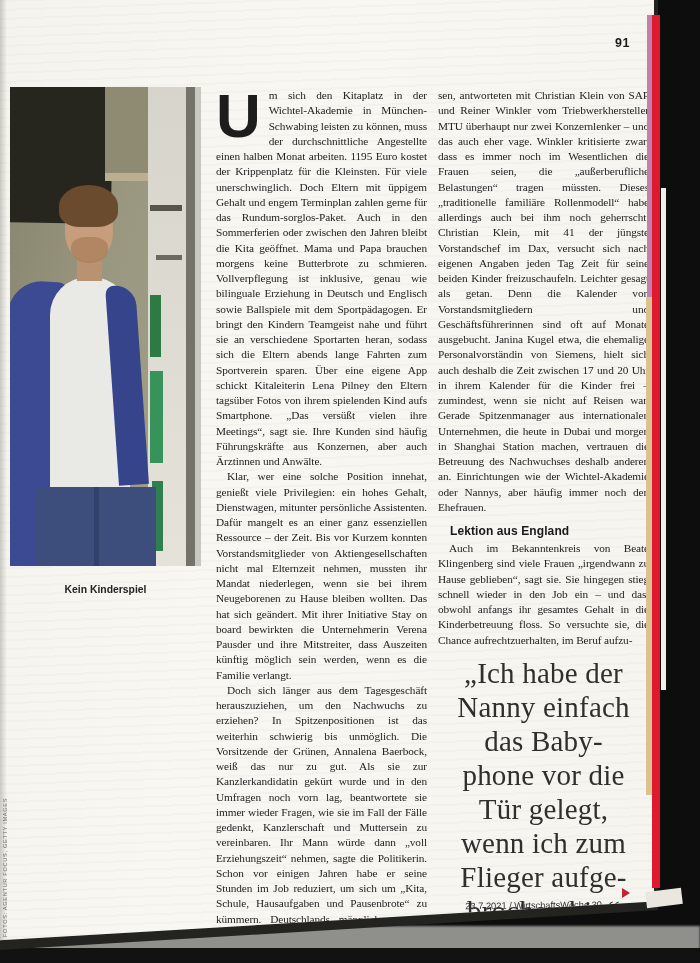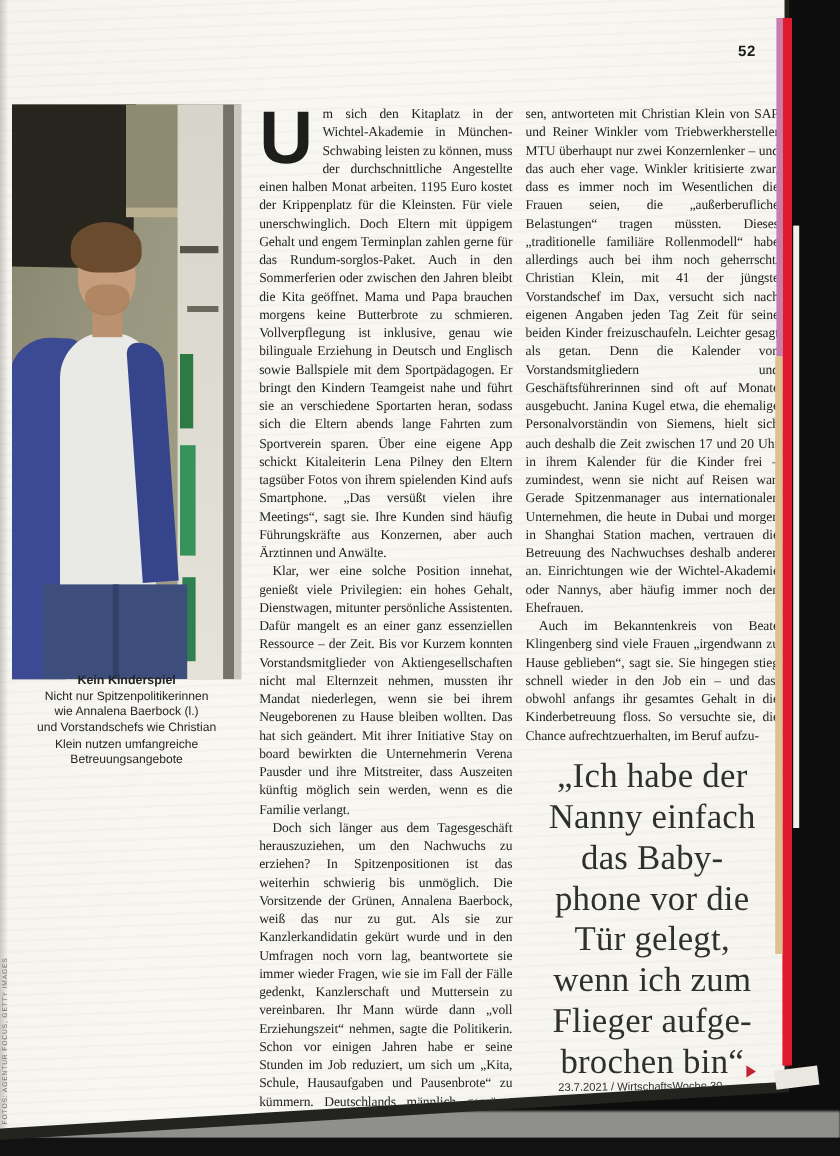--- a/index.html
+++ b/index.html
@@ -59,21 +59,21 @@
   .ph-hair{left:49px;top:98px;width:59px;height:42px;background:#6b4b2e;border-radius:50% 50% 35% 35%;}
   .ph-face{left:55px;top:112px;width:48px;height:62px;background:#c79e7d;border-radius:46%;}
   .ph-beard{left:61px;top:150px;width:37px;height:26px;background:#aa805d;border-radius:40% 40% 50% 50%;opacity:.8;}
   .ph-neck{left:67px;top:166px;width:25px;height:28px;background:#bb9271;}
   .ph-tee{left:40px;top:190px;width:80px;height:222px;background:linear-gradient(100deg,#ececе8,#e9e9e5 60%,#d9d9d4);border-radius:38px 38px 0 0;background-color:#e9e9e5;}
   .ph-blazer-l{left:-8px;top:194px;width:60px;height:290px;background:#3c4a94;border-radius:34px 12px 0 0;transform:rotate(3deg);}
   .ph-blazer-r{left:102px;top:198px;width:30px;height:200px;background:#36448c;border-radius:12px 30px 0 0;transform:rotate(-4deg);}
   .ph-jeans{left:26px;top:400px;width:120px;height:79px;background:#3e4e7c;}
   .ph-jeans-seam{left:84px;top:400px;width:5px;height:79px;background:#32416b;}
   
-  .caption{position:absolute;left:6px;top:561px;width:199px;text-align:center;
+  .caption{position:absolute;left:6px;top:583px;width:199px;text-align:center;
     font-family:"Liberation Sans",sans-serif;color:#242424;}
   .caption-title{font-size:10.4px;font-weight:700;line-height:13px;}
   .caption-body{font-size:10.1px;line-height:13.2px;white-space:pre-line;}
   
   .col{position:absolute;top:88px;width:211px;
     font-size:11.3px;line-height:15.25px;letter-spacing:-.1px;
     text-align:justify;color:#232323;hyphens:auto;}
   .col-a{left:216px;}
   .col-b{left:438px;}
   .para{margin:0;}
@@ -93,21 +93,21 @@
 </style>
 </head>
 <body>
 
 <div class="gray-band"></div>
 <div class="black-bottom"></div>
 <div class="page-shadow"></div>
 
 <div class="page">
 
-  <div class="page-number">52</div>
+  <div class="page-number">91</div>
 
   <div class="photo">
     <div class="ph-dark-tl"></div>
     <div class="ph-panel-top"></div>
     <div class="ph-shelf-line"></div>
     <div class="ph-light-strip"></div>
     <div class="ph-shelf-mark1"></div>
     <div class="ph-shelf-mark2"></div>
     <div class="ph-g1"></div>
     <div class="ph-g2"></div>
@@ -121,35 +121,31 @@
     <div class="ph-jeans"></div>
     <div class="ph-jeans-seam"></div>
     <div class="ph-neck"></div>
     <div class="ph-face"></div>
     <div class="ph-beard"></div>
     <div class="ph-hair"></div>
   </div>
 
   <div class="caption">
     <div class="caption-title">Kein Kinderspiel</div>
-    <div class="caption-body">Nicht nur Spitzenpolitikerinnen
-wie Annalena Baerbock (l.)
-und Vorstandschefs wie Christian
-Klein nutzen umfangreiche
-Betreuungsangebote</div>
   </div>
 
   <div class="col col-a">
     <p class="para"><span class="dropcap">U</span><span>m sich den Kitaplatz in der Wichtel-Akademie in München-Schwabing leisten zu können, muss der durchschnittliche Angestellte einen halben Monat arbeiten. 1195 Euro kostet der Krippenplatz für die Kleinsten. Für viele unerschwinglich. Doch Eltern mit üppigem Gehalt und engem Terminplan zahlen gerne für das Rundum-sorglos-Paket. Auch in den Sommerferien oder zwischen den Jahren bleibt die Kita geöffnet. Mama und Papa brauchen morgens keine Butterbrote zu schmieren. Vollverpflegung ist inklusive, genau wie bilinguale Erziehung in Deutsch und Englisch sowie Ballspiele mit dem Sportpädagogen. Er bringt den Kindern Teamgeist nahe und führt sie an verschiedene Sportarten heran, sodass sich die Eltern abends lange Fahrten zum Sportverein sparen. Über eine eigene App schickt Kitaleiterin Lena Pilney den Eltern tagsüber Fotos von ihrem spielenden Kind aufs Smartphone. „Das versüßt vielen ihre Meetings“, sagt sie. Ihre Kunden sind häufig Führungskräfte aus Konzernen, aber auch Ärztinnen und Anwälte.</span></p>
     <p class="para indent">Klar, wer eine solche Position innehat, genießt viele Privilegien: ein hohes Gehalt, Dienstwagen, mitunter persönliche Assistenten. Dafür mangelt es an einer ganz essenziellen Ressource – der Zeit. Bis vor Kurzem konnten Vorstandsmitglieder von Aktiengesellschaften nicht mal Elternzeit nehmen, mussten ihr Mandat niederlegen, wenn sie bei ihrem Neugeborenen zu Hause bleiben wollten. Das hat sich geändert. Mit ihrer Initiative Stay on board bewirkten die Unternehmerin Verena Pausder und ihre Mitstreiter, dass Auszeiten künftig möglich sein werden, wenn es die Familie verlangt.</p>
     <p class="para indent">Doch sich länger aus dem Tagesgeschäft herauszuziehen, um den Nachwuchs zu erziehen? In Spitzenpositionen ist das weiterhin schwierig bis unmöglich. Die Vorsitzende der Grünen, Annalena Baerbock, weiß das nur zu gut. Als sie zur Kanzlerkandidatin gekürt wurde und in den Umfragen noch vorn lag, beantwortete sie immer wieder Fragen, wie sie im Fall der Fälle gedenkt, Kanzlerschaft und Muttersein zu vereinbaren. Ihr Mann würde dann „voll Erziehungszeit“ nehmen, sagte die Politikerin. Schon vor einigen Jahren habe er seine Stunden im Job reduziert, um sich um „Kita, Schule, Hausaufgaben und Pausenbrote“ zu kümmern. Deutschlands männlich geprägte Wirtschaftselite hingegen hält sich beim Thema bedeckt. Als die WirtschaftsWoche kürzlich von den 30 Dax-Chefs wissen wollte, wie bei ihnen Karriere und Kinder zusammenpas-</p>
   </div>
 
   <div class="col col-b">
     <p class="para">sen, antworteten mit Christian Klein von SAP und Reiner Winkler vom Triebwerkhersteller MTU überhaupt nur zwei Konzernlenker – und das auch eher vage. Winkler kritisierte zwar, dass es immer noch im Wesentlichen die Frauen seien, die „außerberufliche Belastungen“ tragen müssten. Dieses „traditionelle familiäre Rollenmodell“ habe allerdings auch bei ihm noch geherrscht. Christian Klein, mit 41 der jüngste Vorstandschef im Dax, versucht sich nach eigenen Angaben jeden Tag Zeit für seine beiden Kinder freizuschaufeln. Leichter gesagt als getan. Denn die Kalender von Vorstandsmitgliedern und Geschäftsführerinnen sind oft auf Monate ausgebucht. Janina Kugel etwa, die ehemalige Personalvorständin von Siemens, hielt sich auch deshalb die Zeit zwischen 17 und 20 Uhr in ihrem Kalender für die Kinder frei – zumindest, wenn sie nicht auf Reisen war. Gerade Spitzenmanager aus internationalen Unternehmen, die heute in Dubai und morgen in Shanghai Station machen, vertrauen die Betreuung des Nachwuchses deshalb anderen an. Einrichtungen wie der Wichtel-Akademie oder Nannys, aber häufig immer noch den Ehefrauen.</p>
+    <h3 class="subhead">Lektion aus England</h3>
     <p class="para indent">Auch im Bekanntenkreis von Beate Klingenberg sind viele Frauen „irgendwann zu Hause geblieben“, sagt sie. Sie hingegen stieg schnell wieder in den Job ein – und das, obwohl anfangs ihr gesamtes Gehalt in die Kinderbetreuung floss. So versuchte sie, die Chance aufrechtzuerhalten, im Beruf aufzu-</p>
     <div class="quote">„Ich habe der
 Nanny einfach
 das Baby-
 phone vor die
 Tür gelegt,
 wenn ich zum
 Flieger aufge-
 brochen bin“</div>
     <div class="quote-author">BEATE KLINGENBERG</div>

